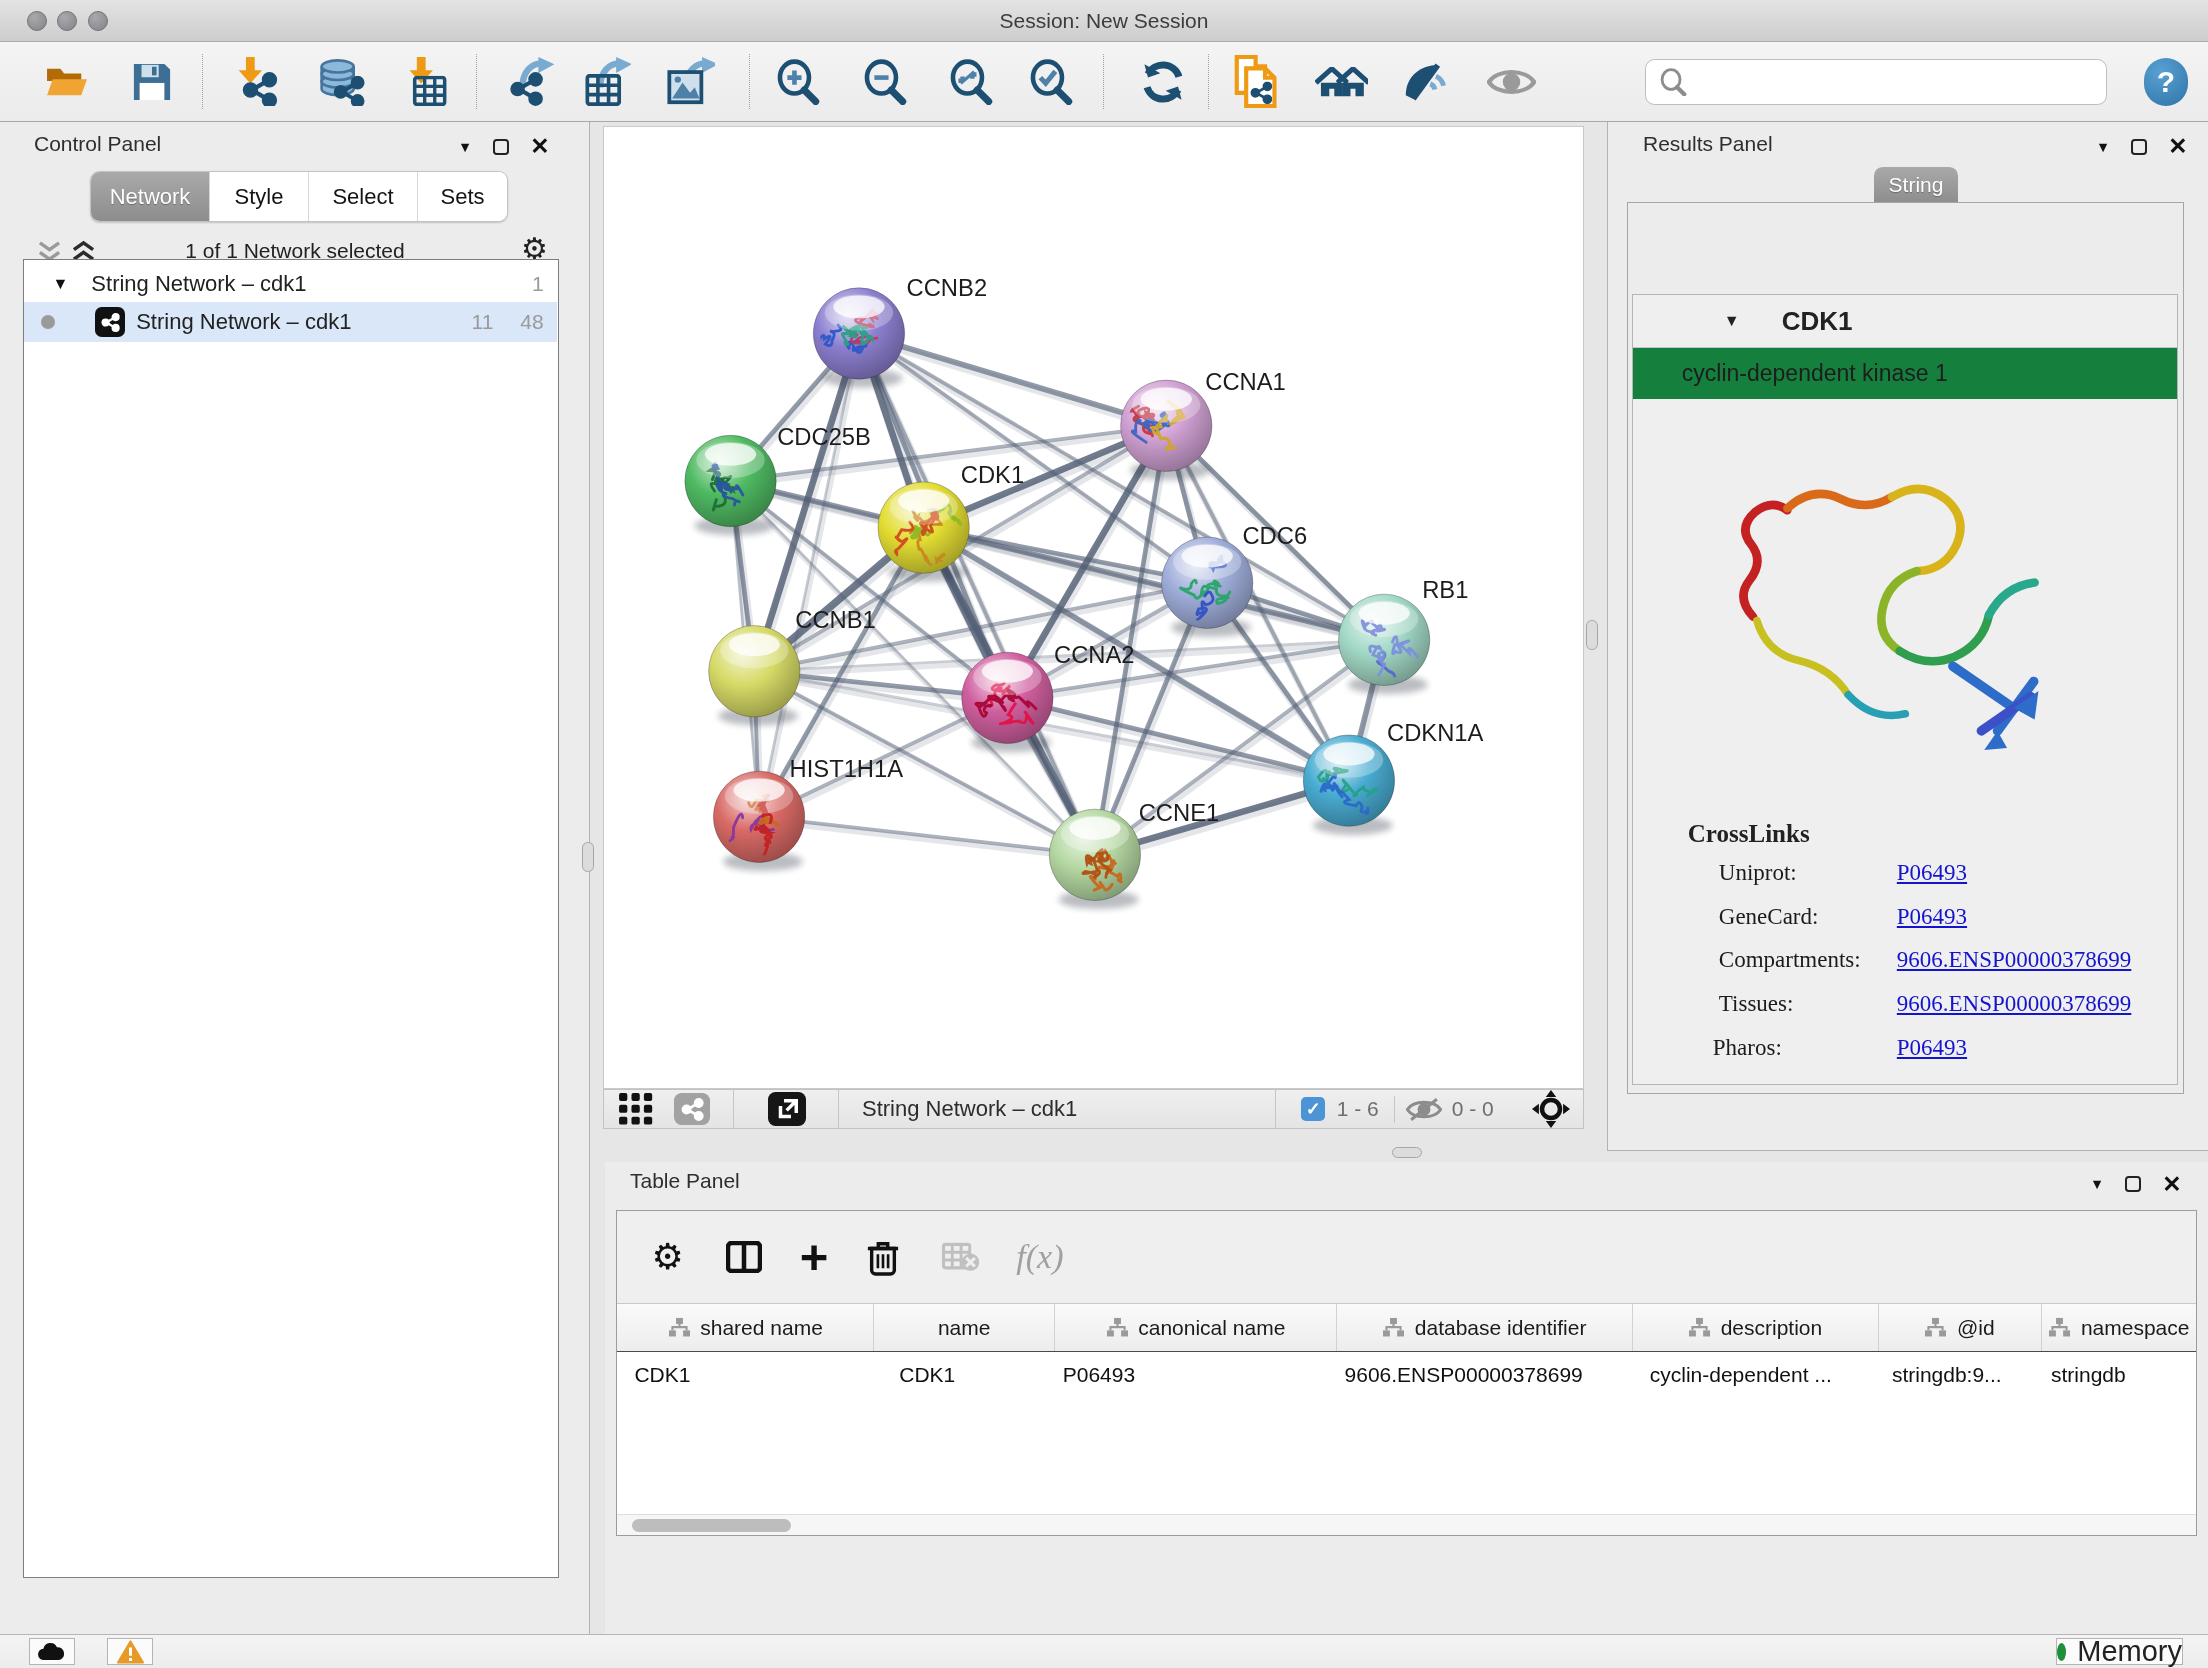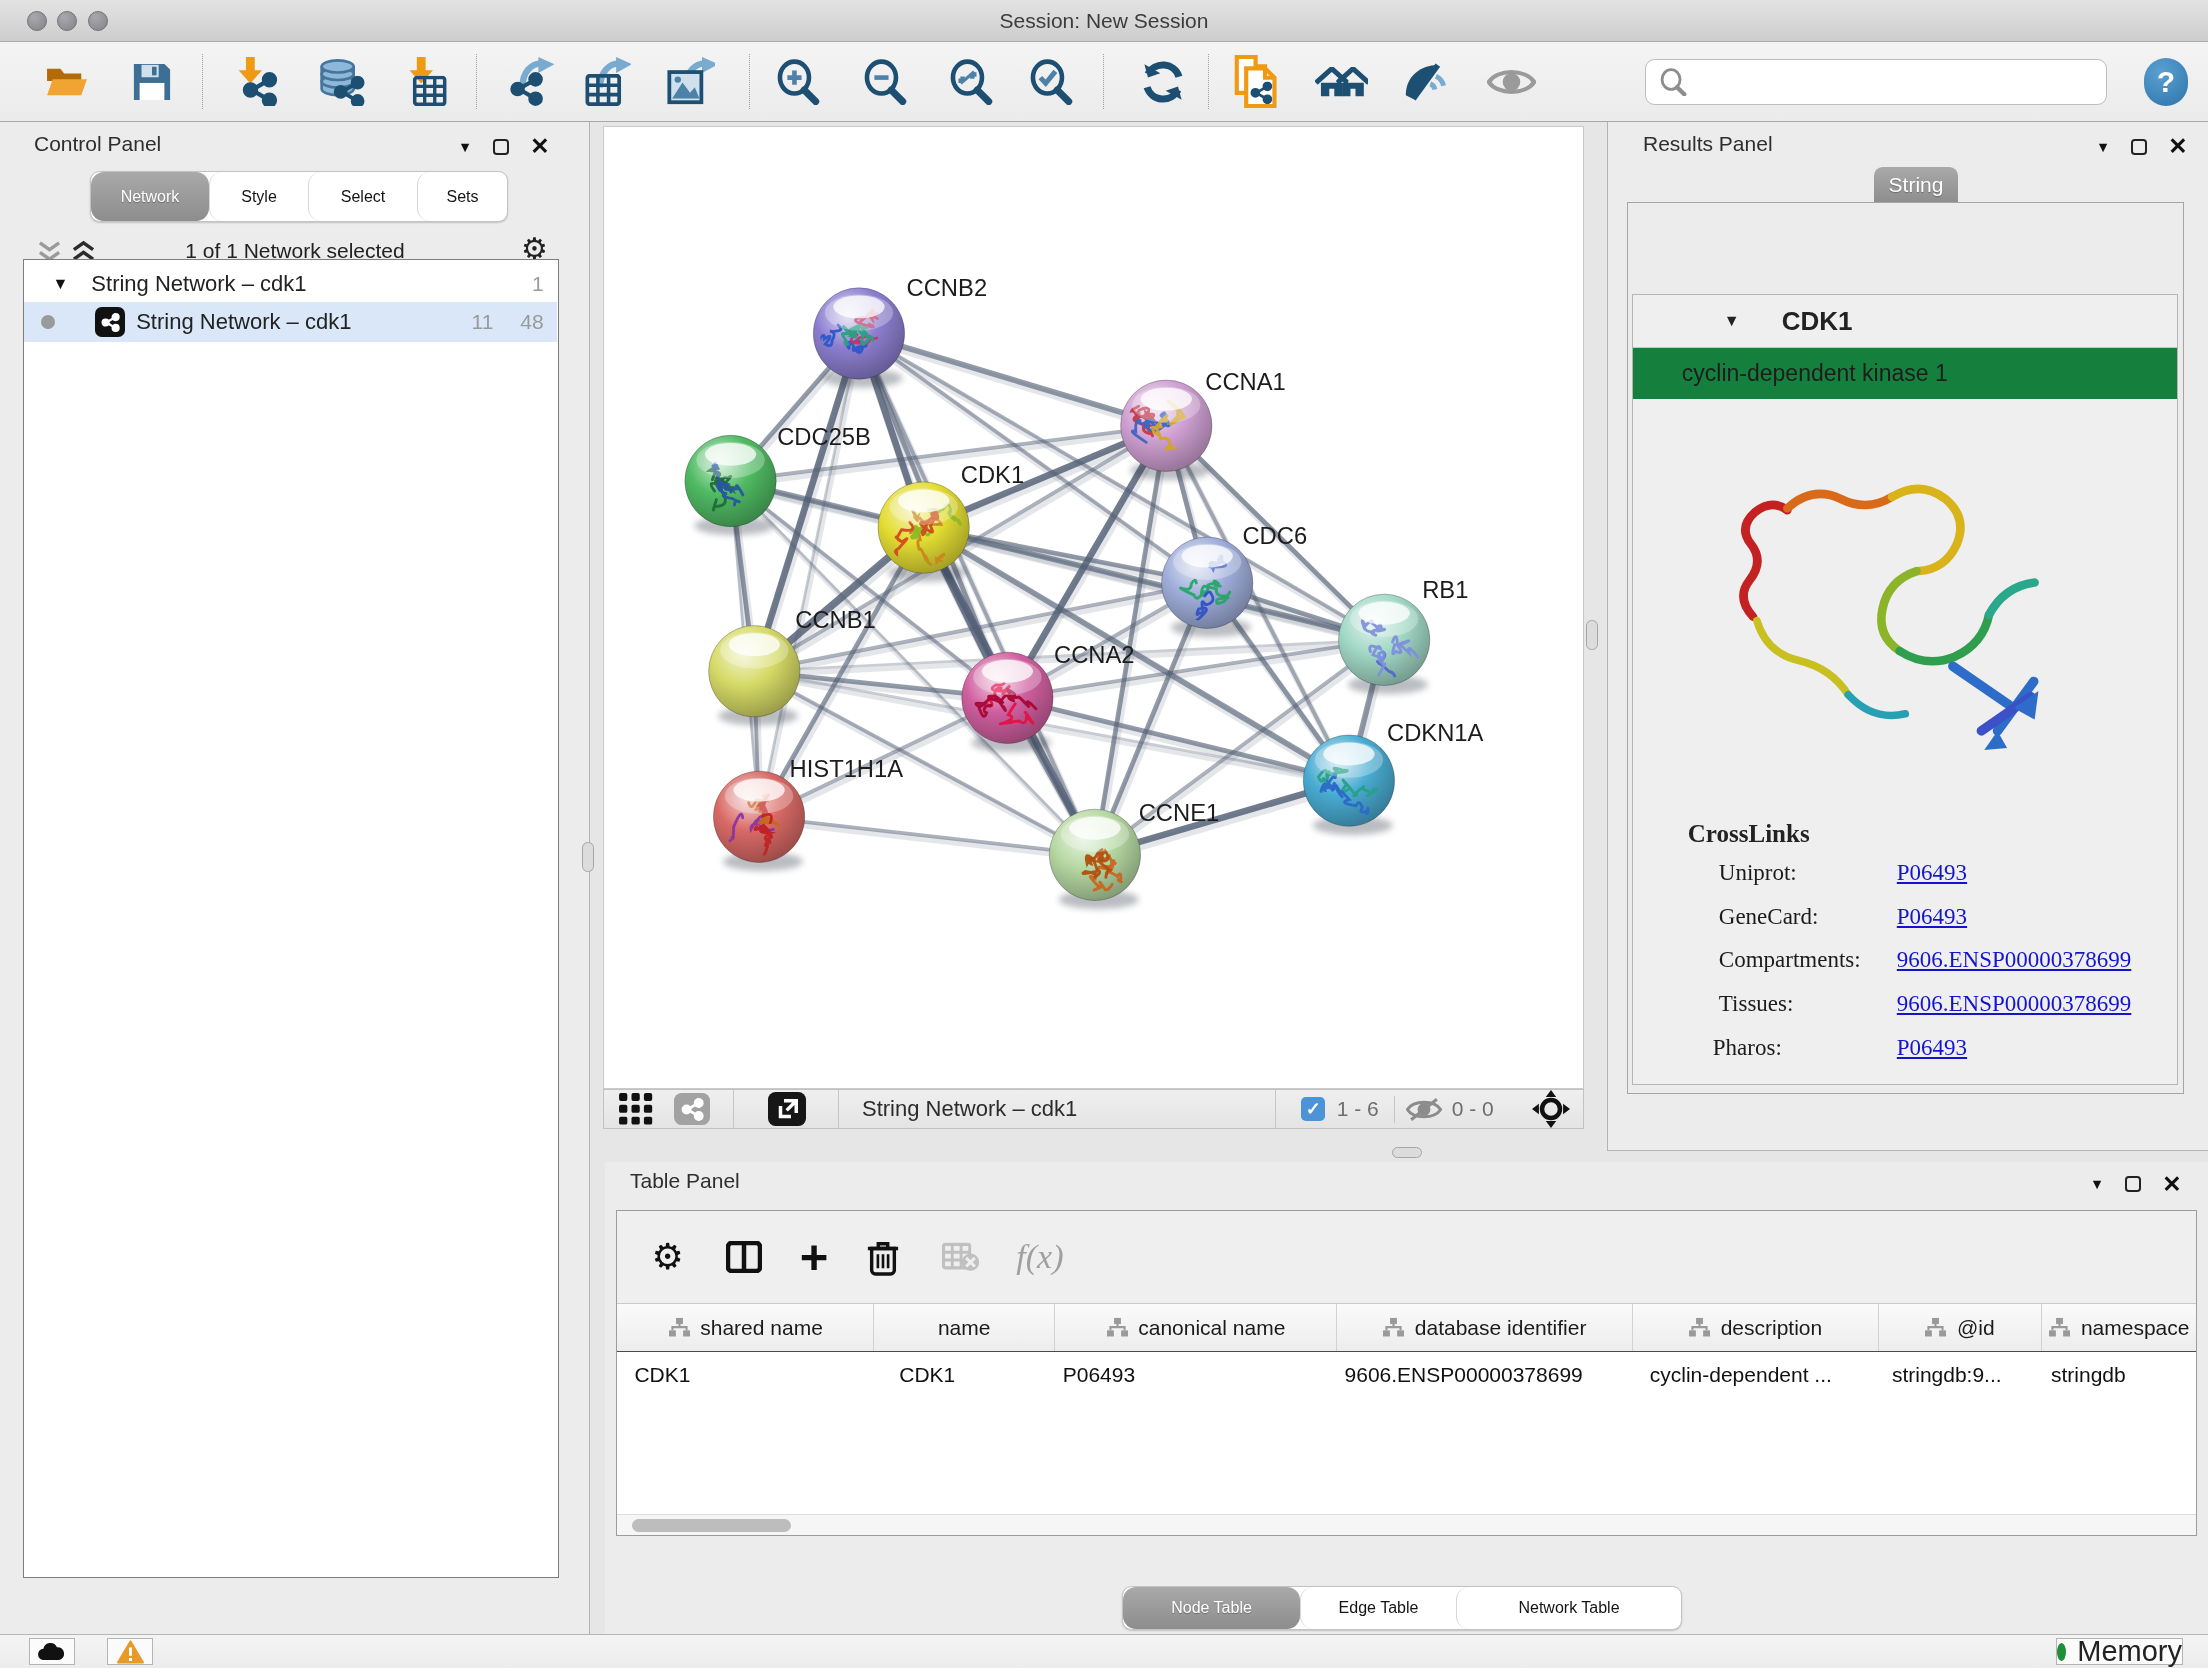--- a/index.html
+++ b/index.html
@@ -20,21 +20,21 @@
   #help-btn { left:2144px; top:16px; width:44px; height:48px; border-radius:50%/46%; background:radial-gradient(circle at 38% 30%, #5aa1d2, #2d73a8); color:#fff; font-weight:bold; font-size:30px; display:flex; align-items:center; justify-content:center; }
 
   
   .panel-title { font-size:21px; color:#2e2e2e; }
   .pctl { display:flex; gap:21px; align-items:center; }
   .pc-arrow { font-size:14.3px; color:#111; }
   .pc-box { width:16px; height:16px; border:2.3px solid #222; border-radius:3.8px; }
   .pc-x { font-size:23px; font-weight:bold; color:#111; }
 
   .tabbar { display:flex; border:1px solid #c3c3c3; border-radius:9.5px; overflow:hidden; background:#fff; box-shadow:0 1px 1.9px rgba(0,0,0,.18); }
-  .tab { display:flex; align-items:center; justify-content:center; font-size:16px; color:#141414; background:#fff; border-left:1px solid #d6d6d6;border-radius:13px; }
+  .tab { display:flex; align-items:center; justify-content:center; font-size:22px; color:#141414; background:#fff; border-left:1px solid #d6d6d6; }
   .tab:first-child { border-left:none; }
   .tab.sel { background:linear-gradient(#a9a9a9,#8d8d8d); color:#fff; text-shadow:0 1px 1px rgba(0,0,0,.3); }
 
   
   #control-panel { left:0; top:122px; width:590px; height:1512px; background:#ececec; border-right:1px solid #b3b3b3; }
   #cp-tabs { left:90px; top:49px; height:51px; }
   #cp-status { left:0; top:107px; width:590px; height:46px; }
   #cp-gear { font-size:30px; color:#222; line-height:28.5px; }
   #cp-tree { left:23px; top:137px; width:536px; height:1319px; background:#fff; border:1.9px solid #7d7d7d; }
   .tree-row { position:absolute; left:0; width:533px; height:40px; display:flex; align-items:center; }
@@ -830,25 +830,20 @@
       <div class="td" style="width:282px; padding-left:7.6px">P06493</div>
       <div class="td" style="width:296px; padding-left:7.6px">9606.ENSP00000378699</div>
       <div class="td" style="width:246px; padding-left:17px">cyclin-dependent ...</div>
       <div class="td" style="width:163px; padding-left:13.3px">stringdb:9...</div>
       <div class="td" style="width:155px; padding-left:9.5px">stringdb</div>
     </div>
     <div id="tp-scroll" class="abs">
       <div id="tp-thumb" class="abs"></div>
     </div>
   </div>
-  <div id="tp-tabs" class="abs tabbar">
-    <div class="tab sel" style="width:177px">Node Table</div>
-    <div class="tab" style="width:156px">Edge Table</div>
-    <div class="tab" style="width:225px">Network Table</div>
-  </div>
 </div>
 
 <div id="statusbar" class="abs">
   <div class="sb-btn abs" style="left:28.5px; width:46px">
     <svg width="28.5" height="21" viewBox="0 0 20 14">
       <path d="M5,13 a4,4 0 0 1 -0.5,-8 a5,5 0 0 1 9.5,-1 a4.5,4.5 0 0 1 1,9 z" fill="#111"></path>
     </svg>
   </div>
   <div class="sb-btn abs" style="left:107px; width:46px">
     <svg width="27" height="24" viewBox="0 0 18 16">

